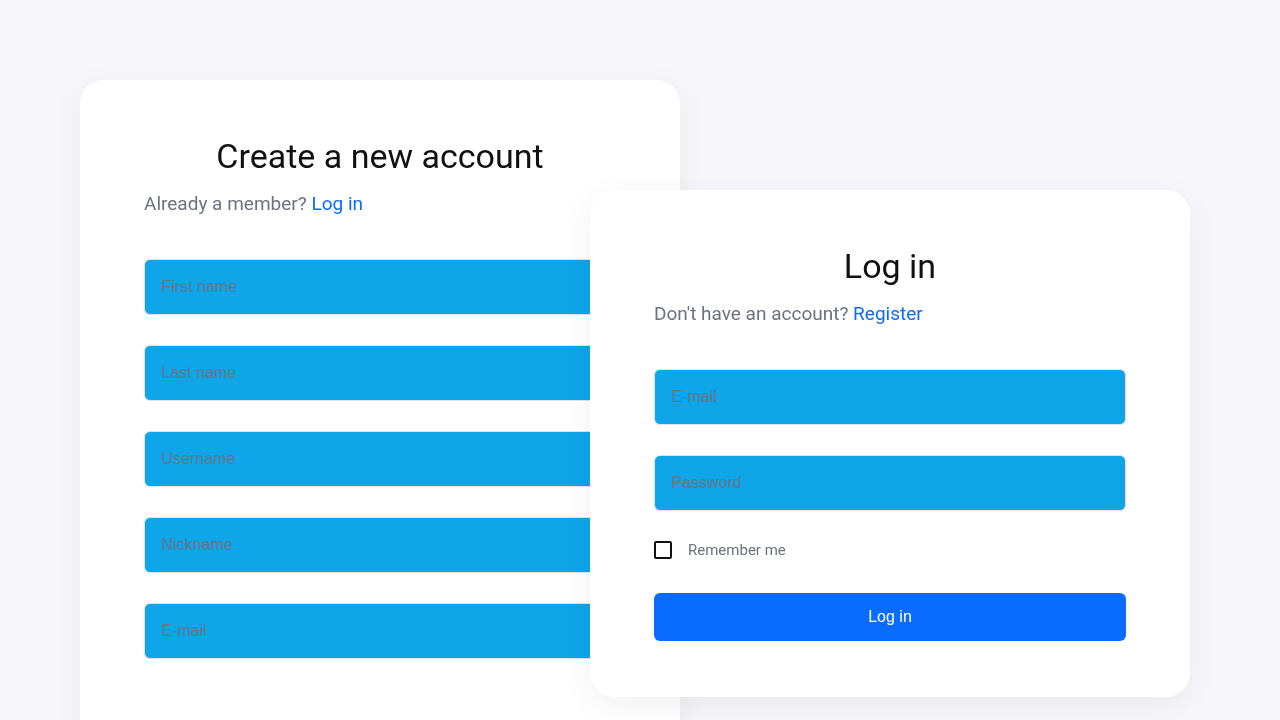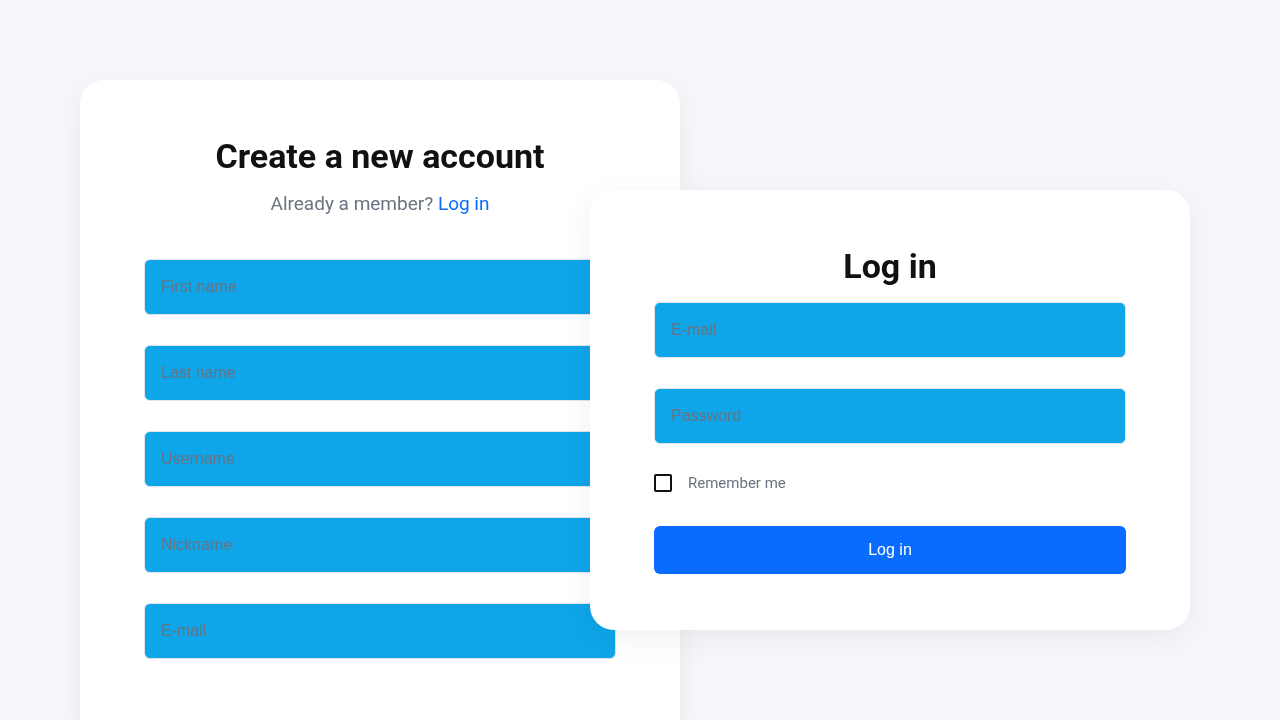--- a/index.html
+++ b/index.html
@@ -24,29 +24,28 @@
       padding: 56px 64px;
     }
     .login-card {
       left: 590px;
       top: 190px;
       width: 600px;
       padding: 56px 64px;
     }
     .title {
       font-size: 34px;
-      font-weight: 700;
+      font-weight: 400;
       color: #111;
       text-align: center;
       margin-bottom: 16px;
     }
     .subtitle {
       font-size: 19px;
       color: #6b7280;
-      text-align: center;
       margin-bottom: 44px;
     }
     .subtitle a {
       color: #0a6cff;
       text-decoration: none;
       cursor: pointer;
     }
     .field {
       width: 100%;
       height: 56px;
@@ -100,20 +99,23 @@
   </p>
   <input class="field" placeholder="First name" style="">
   <input class="field" placeholder="Last name" style="">
   <input class="field" placeholder="Username" style="">
   <input class="field" placeholder="Nickname" style="">
   <input class="field" placeholder="E-mail" style="">
 </div>
 
 <div class="card login-card">
   <h1 class="title">Log in</h1>
+  <p class="subtitle">
+    <span>Don't have an account? </span><a>Register</a>
+  </p>
   <input class="field" placeholder="E-mail" style="">
   <input class="field" type="password" placeholder="Password" style="">
   <div class="remember">
     <div class="checkbox"></div>
     <span class="remember-label">Remember me</span>
   </div>
   <button class="primary-btn">Log in</button>
 </div>
 
 </body></html>

